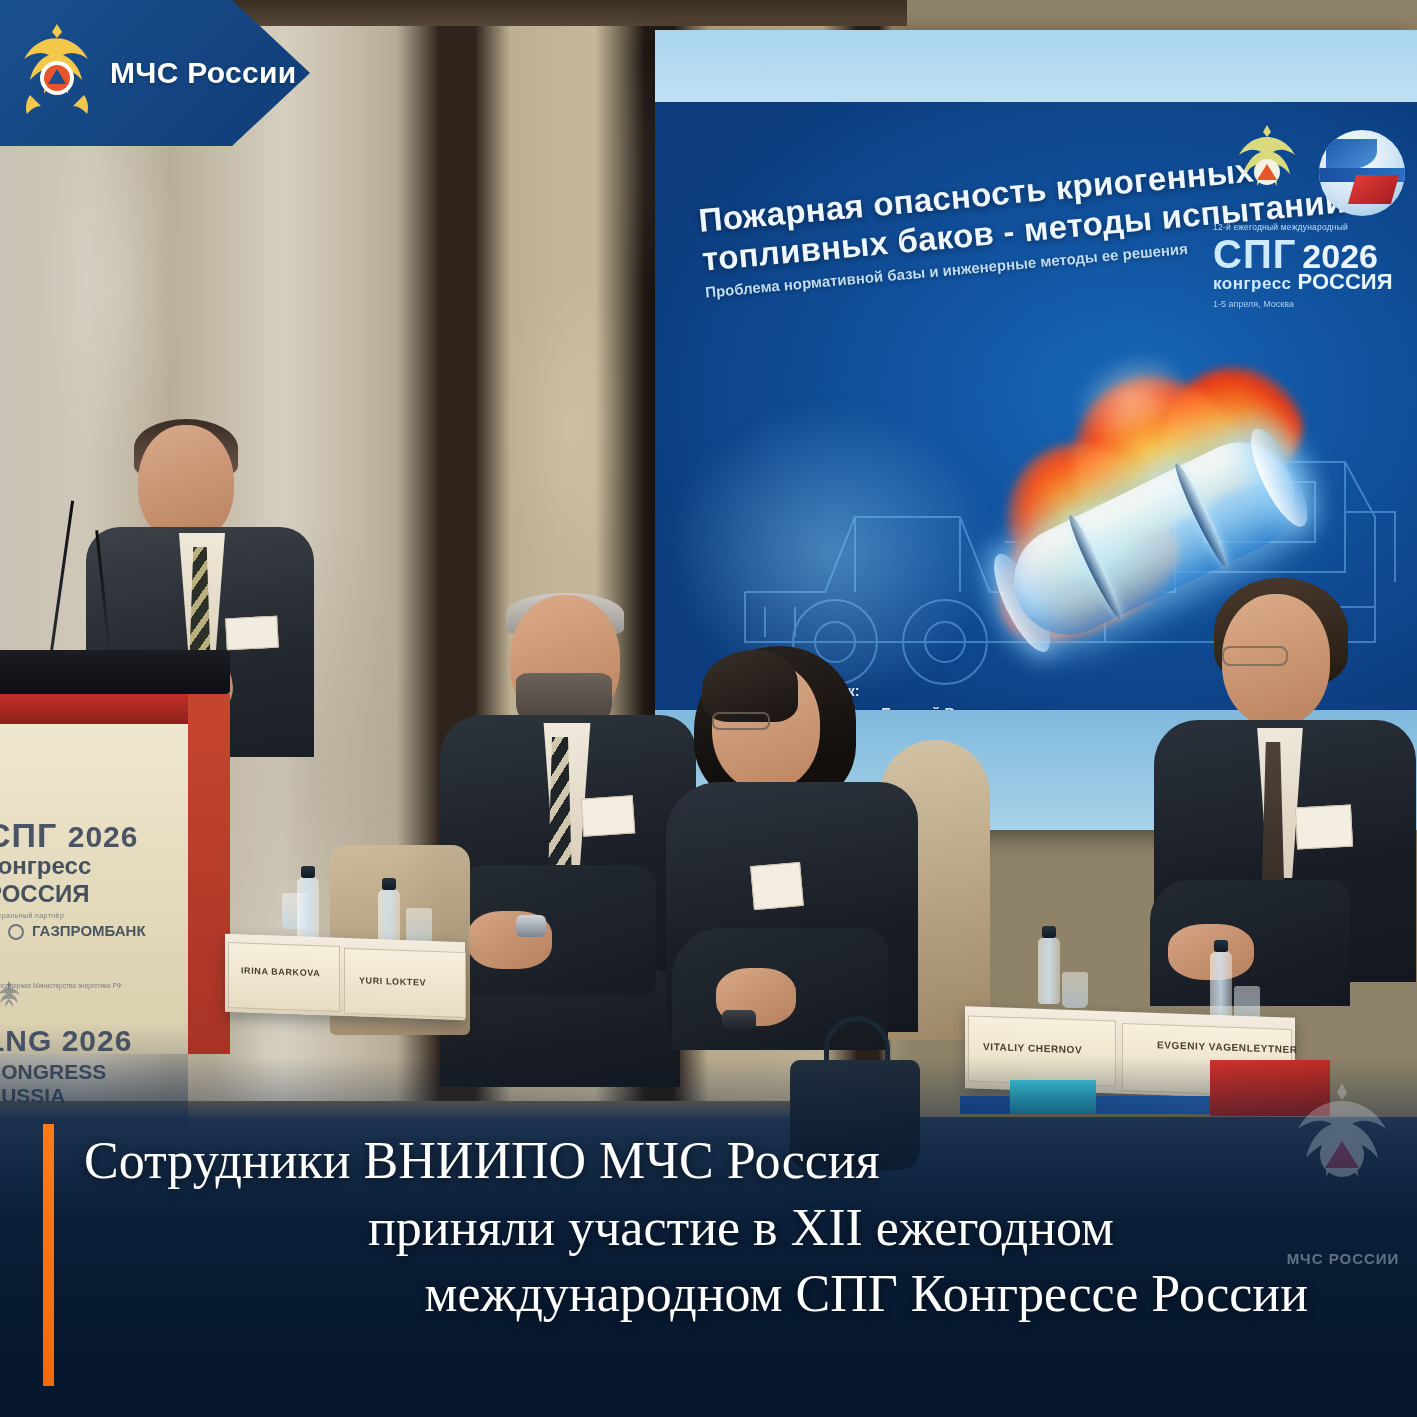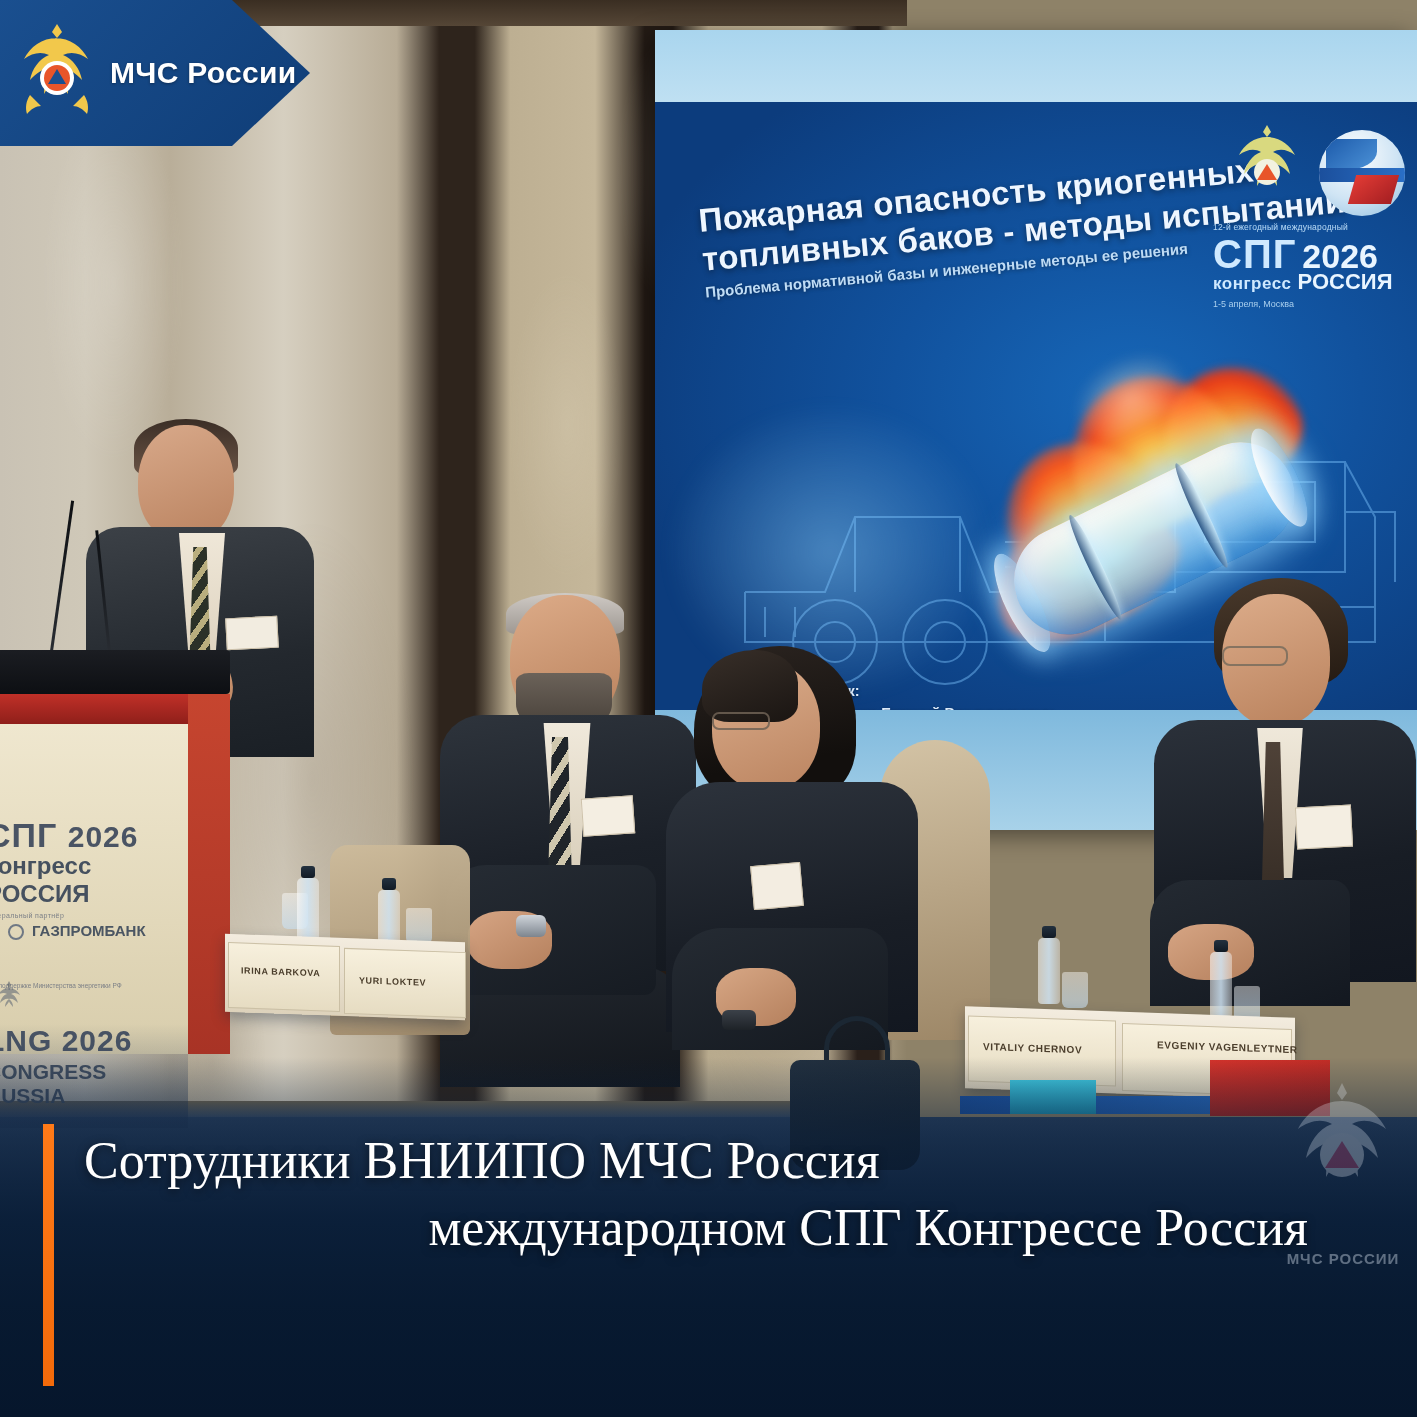--- a/index.html
+++ b/index.html
@@ -577,16 +577,17 @@
         <circle cx="43" cy="57" r="13" fill="#e8552a"></circle>
         <path d="M43 48 l9 15 h-18z" fill="#1a4f8f"></path>
       </svg>
     </div>
     <div class="banner-text">МЧС России</div>
   </div>
 
   <div class="caption-bar"></div>
   <div class="caption">
     <div>Сотрудники ВНИИПО МЧС Россия</div>
-    <div class="cap-l3">международном СПГ Конгрессе Россия</div>
+    <div class="cap-l2">приняли участие в XII ежегодном</div>
+    <div class="cap-l3">международном СПГ Конгрессе России</div>
   </div>
 
 </div>
 
 </body></html>

